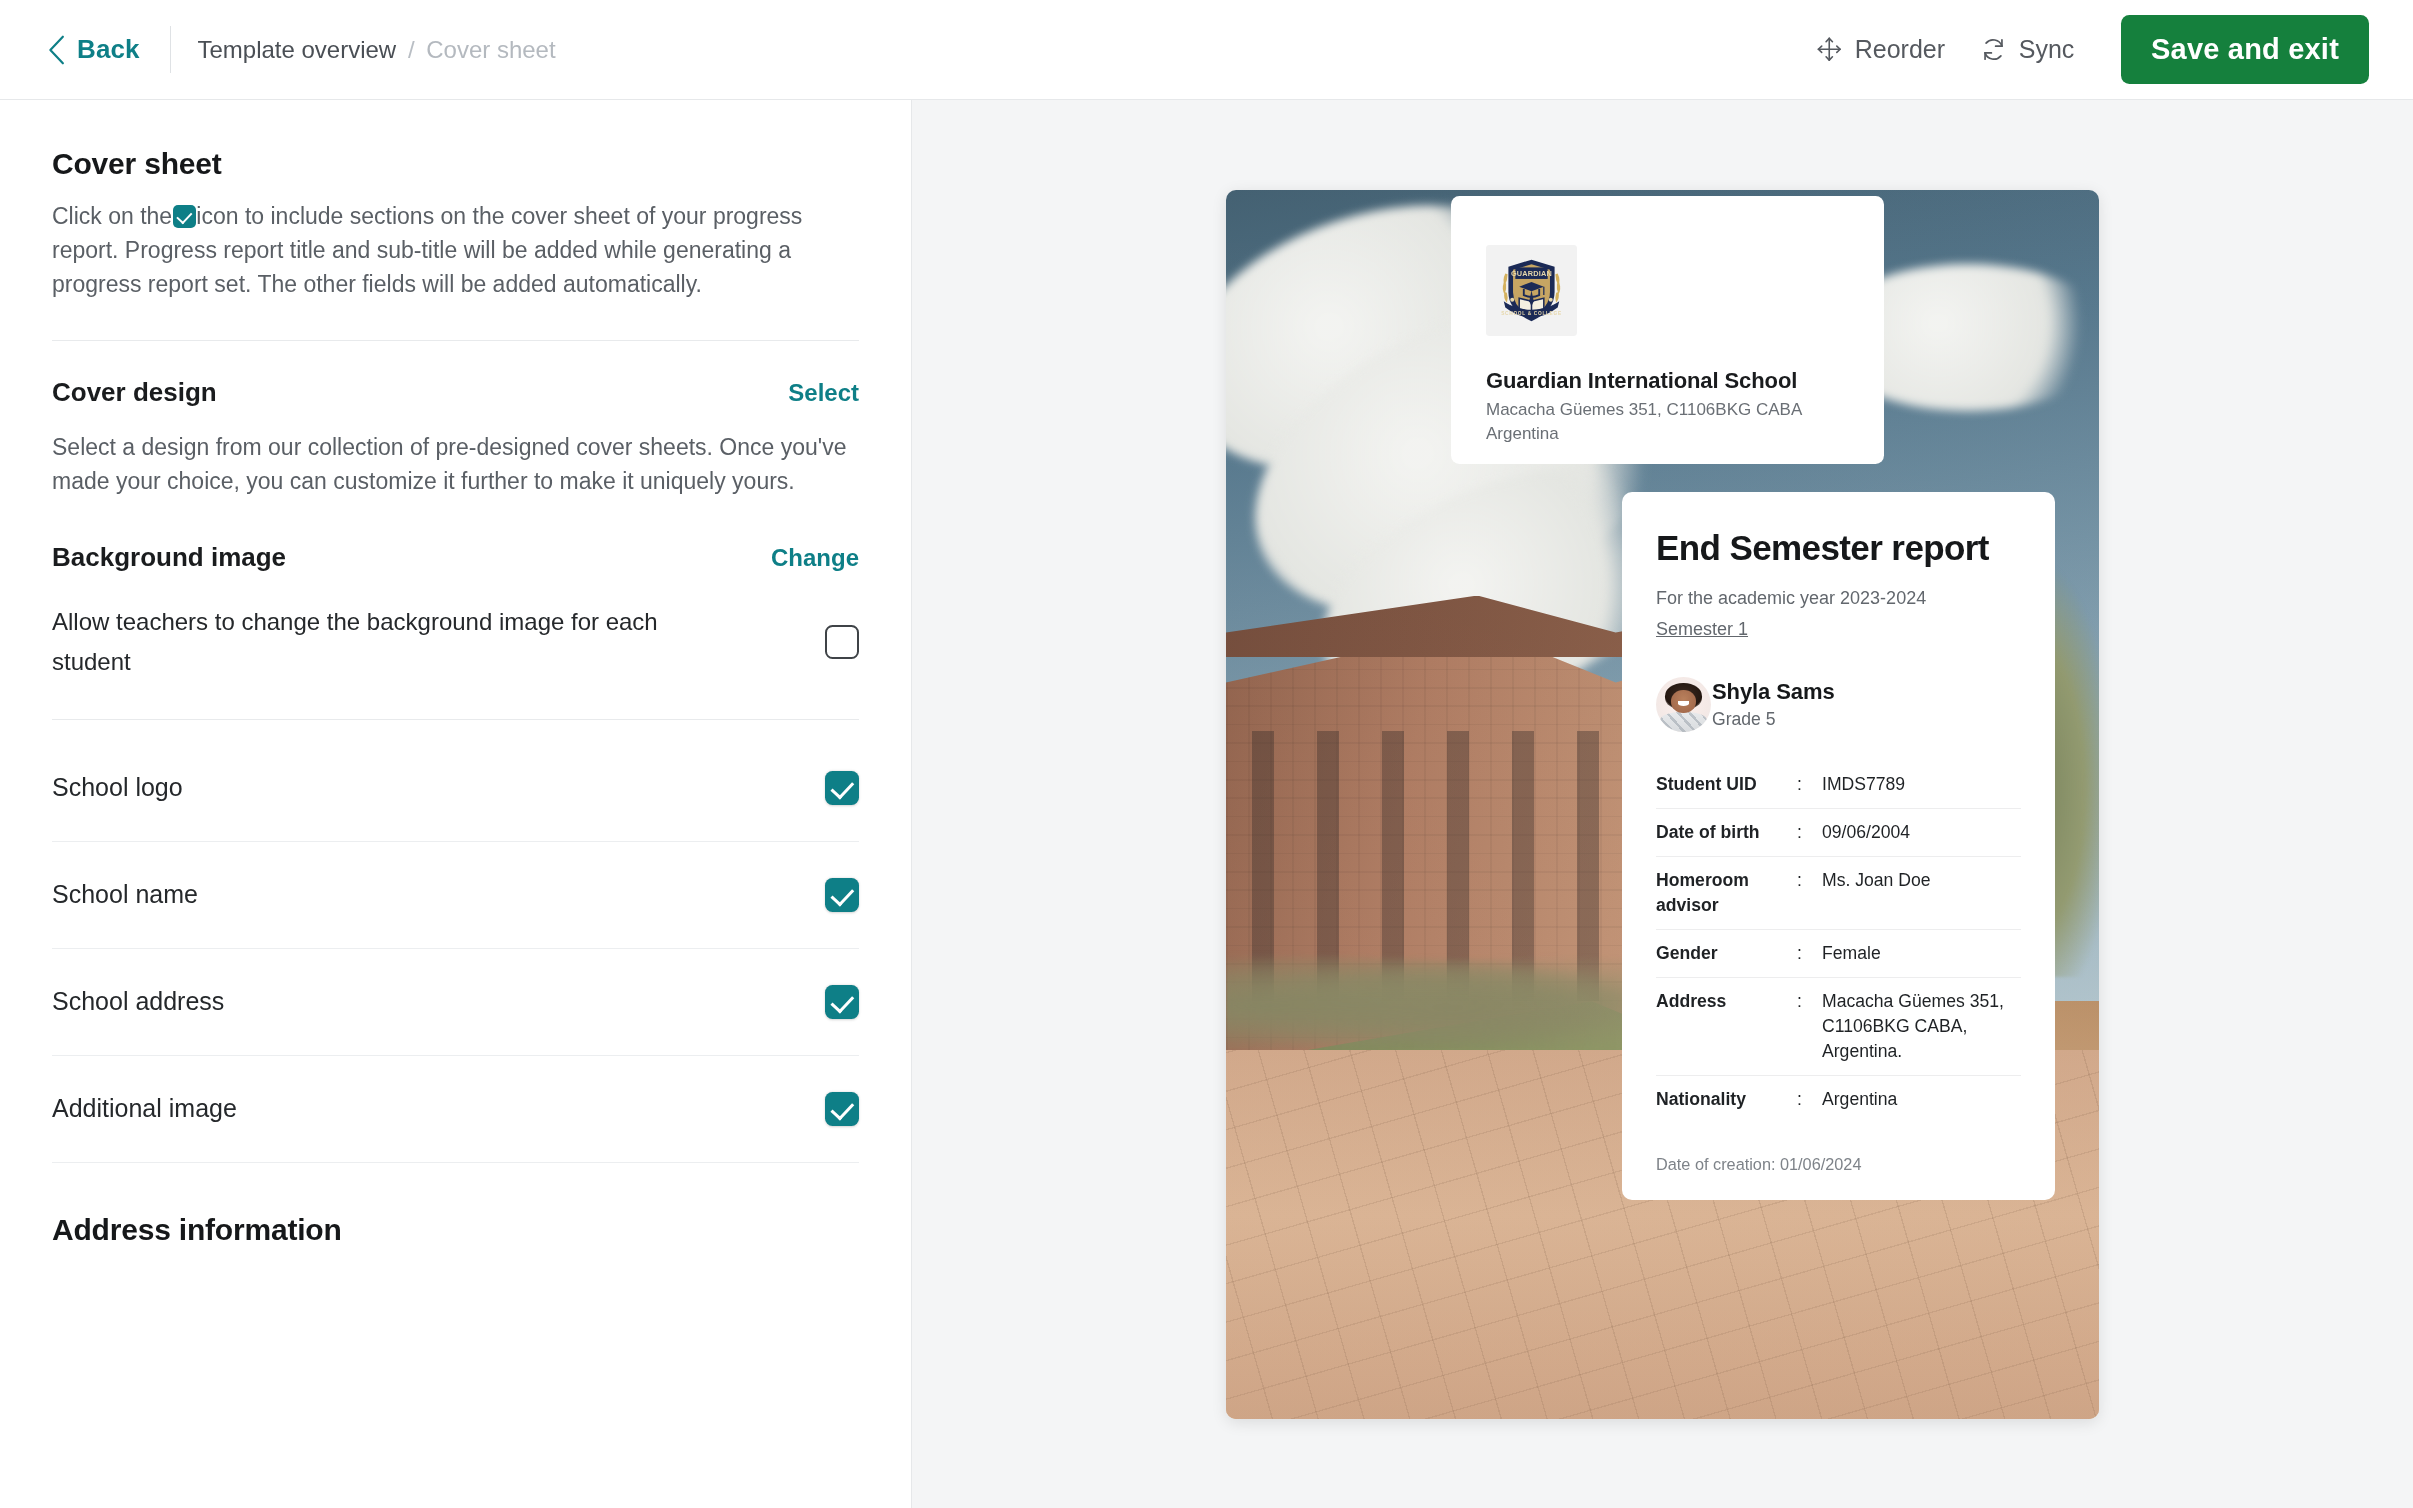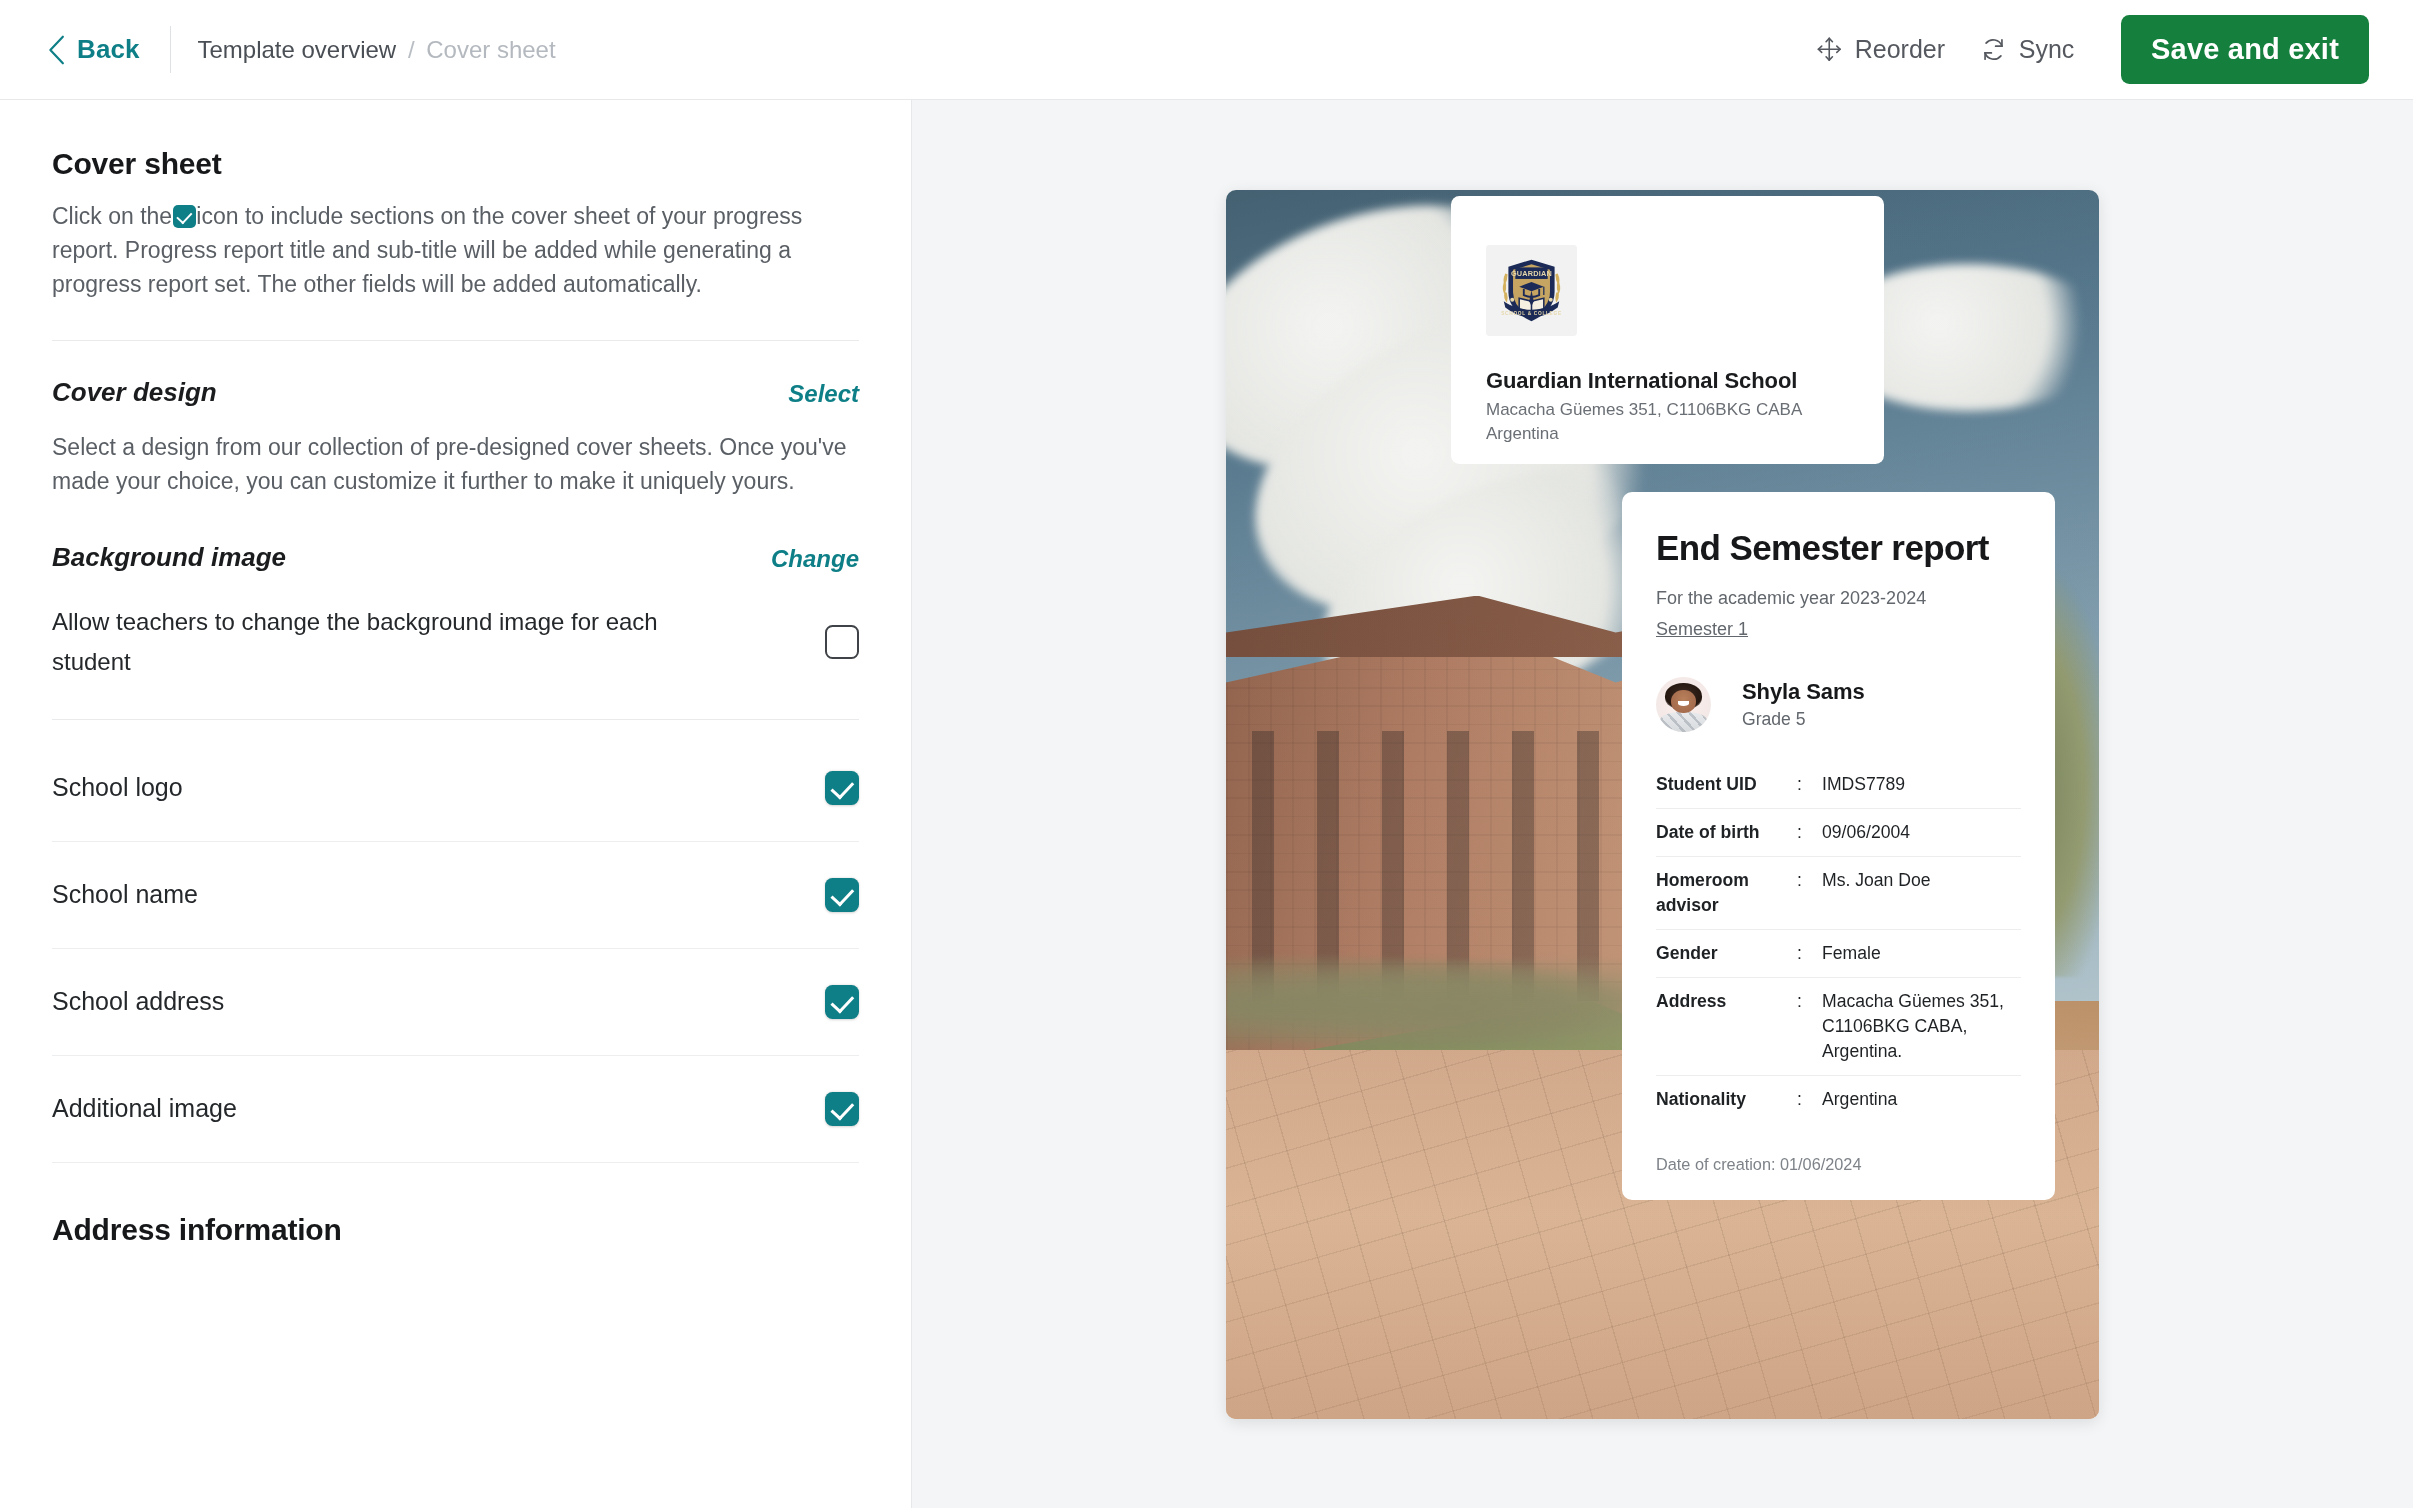--- a/index.html
+++ b/index.html
@@ -94,23 +94,22 @@
     left: 6.7px; top: 4.2px; width: 6.7px; height: 11.7px;
     border: solid #fff; border-width: 0 2.5px 2.5px 0;
     transform: rotate(43deg);
   }
 
   .divider {
     height: 0.8px; background: #e8eaec; margin: 39px 0 0 0;
   }
 
   .sec-head-row {
-    display: flex; align-items: flex-end; justify-content: space-between;
+    display: flex; align-items: center; justify-content: space-between;
     margin-top: 37px;
-    font-style: italic;
   }
   .sec-head {
     font-size: 26px; font-weight: 700; color: #1a1c1e;
   }
   .sec-link {
     font-size: 24px; font-weight: 700; color: #0e7f87; cursor: pointer;
   }
   .sec-desc {
     font-size: 23px; line-height: 34px; color: #5a5f65;
     margin-top: 22px; max-width: 809px;
@@ -287,21 +286,21 @@
     padding: 35px 34px 0 34px;
   }
   .rep-title {
     font-size: 35px; font-weight: 700; color: #16181a;
     letter-spacing: -0.6px; line-height: 41px;
   }
   .rep-sub {
     font-size: 18px; color: #62676d; margin-top: 17px; line-height: 26px;
   }
   .student-row {
-    display: flex; align-items: center; gap: 31px; margin-top: 35px;
+    display: flex; align-items: center; gap: 1px; margin-top: 35px;
   }
   .avatar {
     width: 55px; height: 55px; border-radius: 50%;
     flex: 0 0 auto; overflow: hidden; position: relative;
     background: radial-gradient(circle at 50% 45%, #fdf1ee 0%, #f4e9e6 60%, #eceaea 100%);
   }
   .av-hair {
     position: absolute; left: 17%; top: 10%;
     width: 66%; height: 48%;
     background: radial-gradient(ellipse at 50% 45%, #3c2a22 0%, #241710 70%, rgba(36,23,16,0) 86%);

